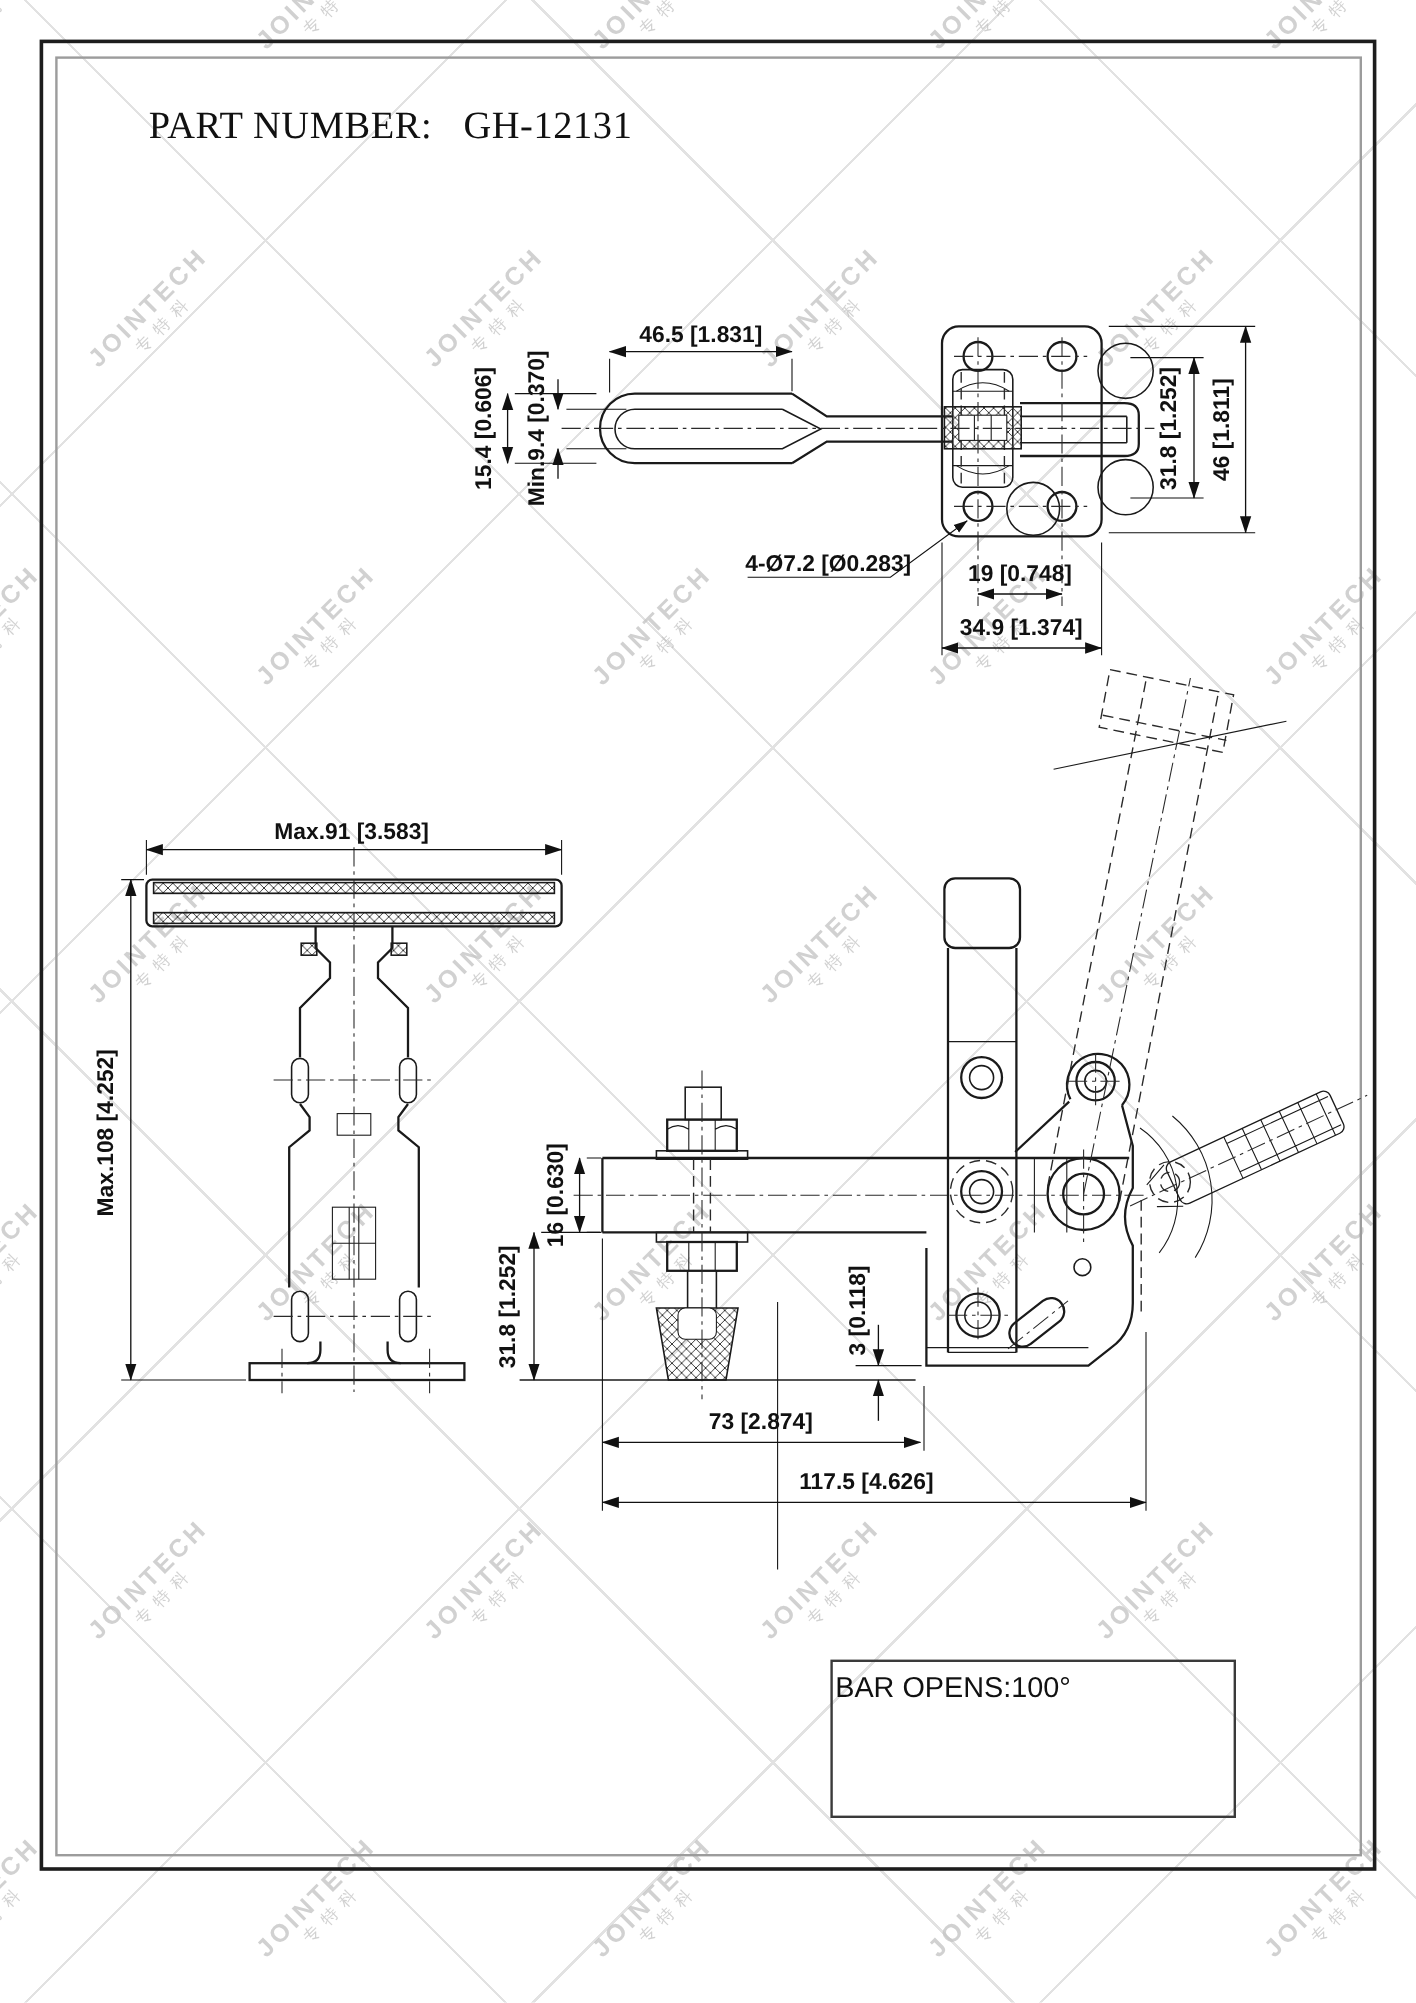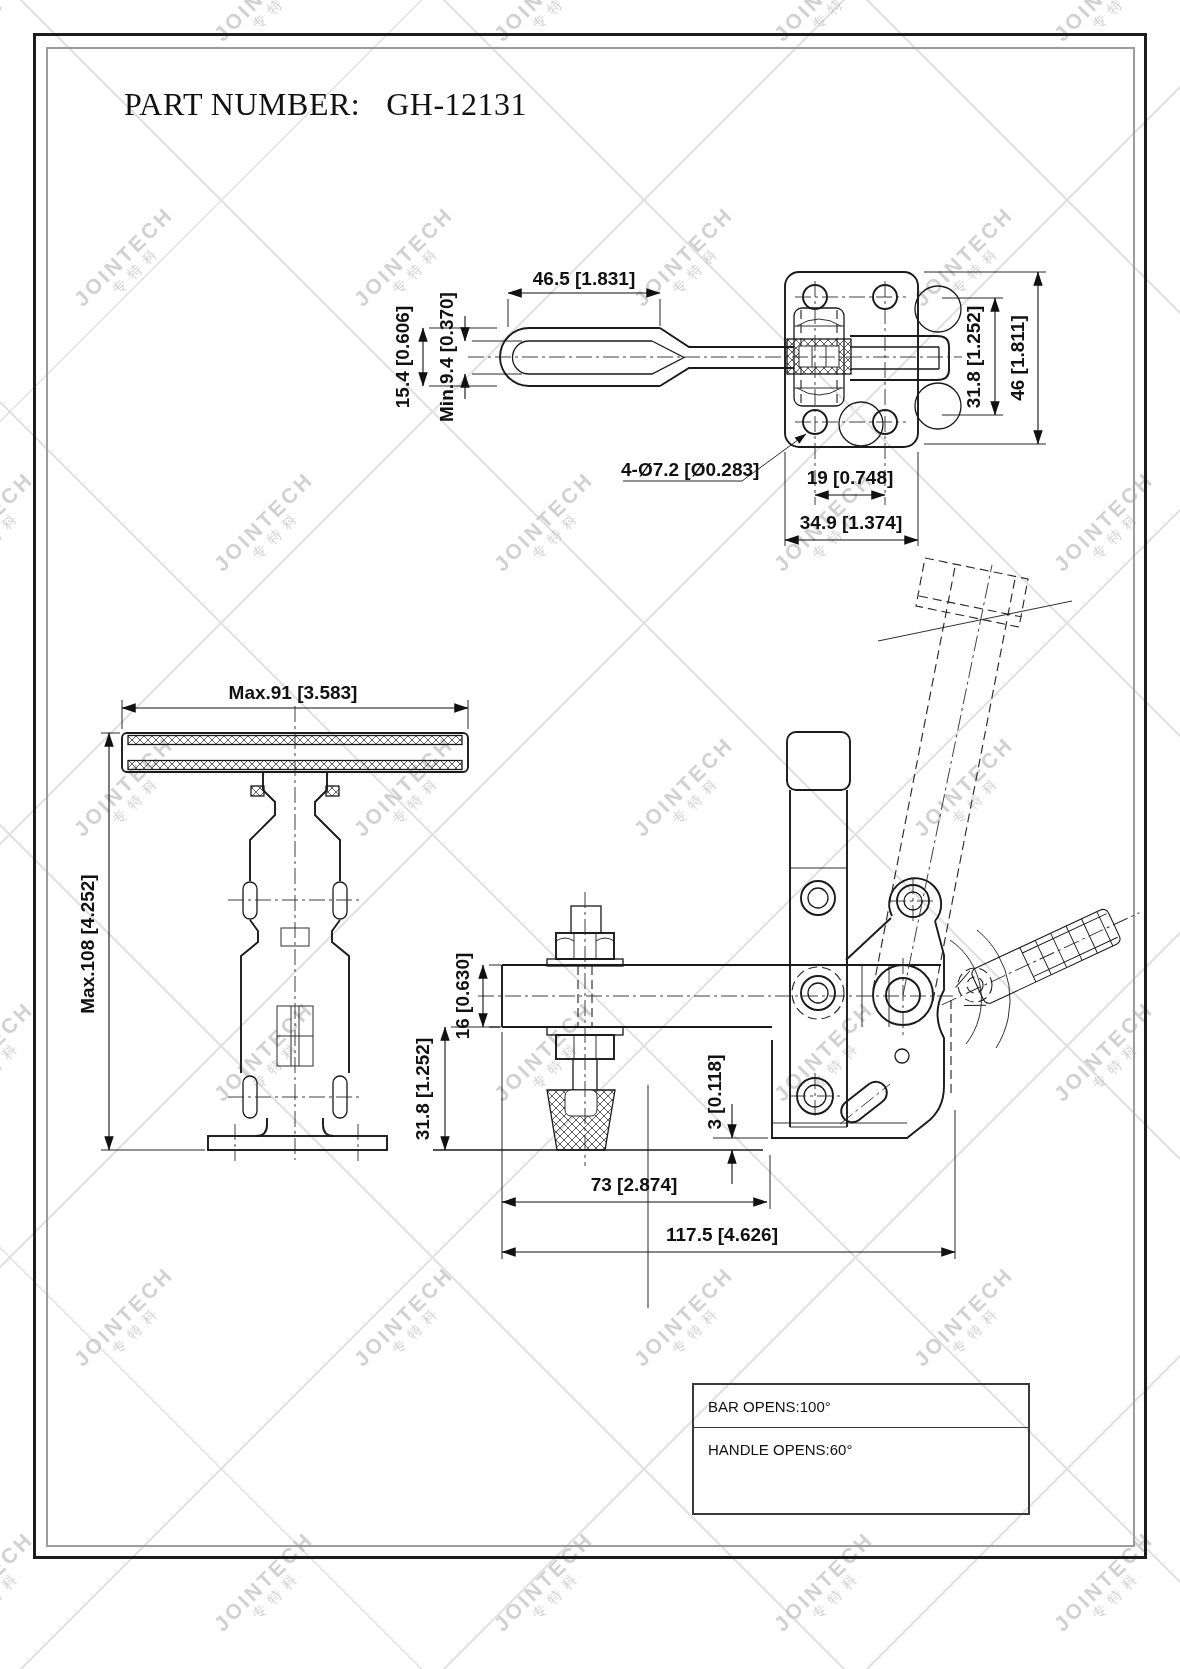--- a/index.html
+++ b/index.html
@@ -33,22 +33,22 @@
   .cl{fill:none;stroke:#2a2a2a;stroke-width:.9;stroke-dasharray:16 4 3 4;}
   .dim{fill:none;stroke:#111;stroke-width:1.1;}
   .ext{fill:none;stroke:#111;stroke-width:.9;}
   .hx{fill:url(#hx);stroke:#1a1a1a;stroke-width:1.3;}
   text.dt{font-family:"Liberation Sans",sans-serif;font-size:19px;font-weight:bold;fill:#111;}
   #spec-table{
     position:absolute;left:692px;top:1383px;width:338px;height:132px;
     border:2px solid #3a3a3a;box-sizing:border-box;background:transparent;
   }
   .spec-row{
-    height:43.3px;display:flex;align-items:center;padding-left:14px;
-    font-size:15px;color:#111;border-bottom:1px solid #3a3a3a;box-sizing:border-box;white-space:nowrap;
+    height:43.3px;display:flex;align-items:center;padding-left:2px;
+    font-size:24px;color:#111;border-bottom:1px solid #3a3a3a;box-sizing:border-box;white-space:nowrap;
   }
   .spec-row:last-child{border-bottom:none;}
 </style>
 </head>
 <body>
 
 <div id="page">
 
   <div id="wm-layer">
       <div class="wm" style="left: -70px; top: 30px;">
@@ -429,16 +429,15 @@
       <g>
         <path class="ext" d="M955,1110 V1259"></path>
         <path class="dim" marker-start="url(#arr)" marker-end="url(#arr)" d="M502,1252 H955"></path>
         <text class="dt" x="722" y="1241" text-anchor="middle">117.5 [4.626]</text>
       </g>
     </g>
   </svg>
 
   <div id="spec-table">
     <div class="spec-row">BAR OPENS:100°</div>
-    <div class="spec-row">HANDLE OPENS:60°</div>
   </div>
 
 </div>
 
 </body></html>

